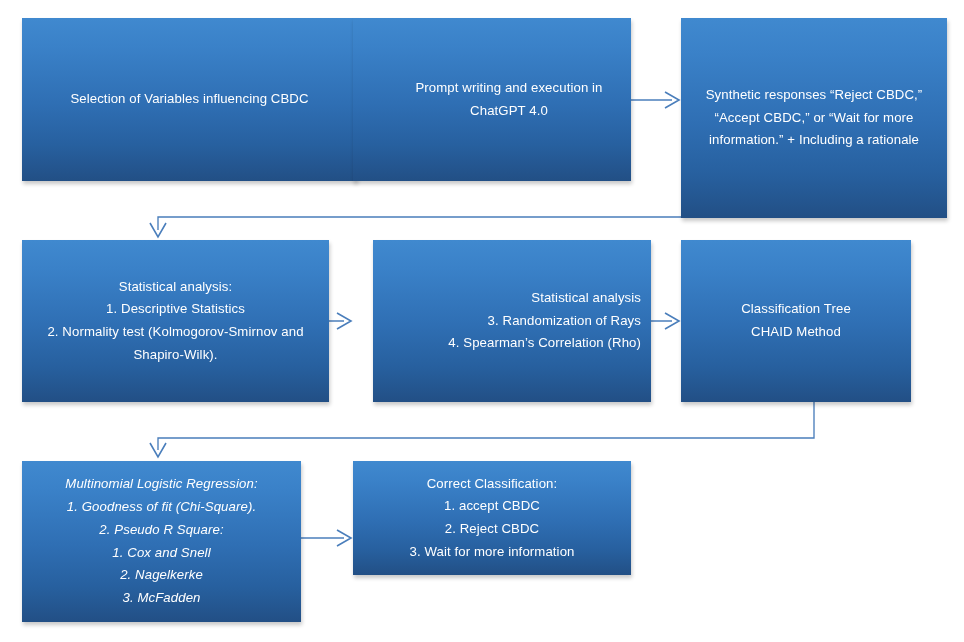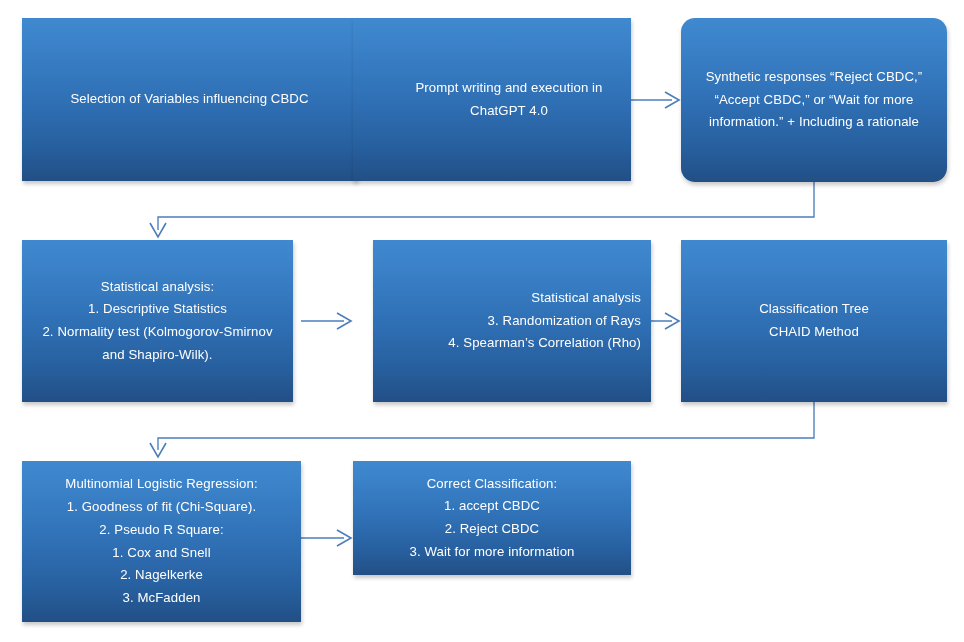--- a/index.html
+++ b/index.html
@@ -42,29 +42,29 @@
     line-height: 1.72;
     letter-spacing: 0.1px;
     width: 100%;
     white-space: pre-line;
     font-weight: 400;
   }
 
   
   #node-1 { left: 22px;  top: 18px;  width: 335px; height: 163px; }
   #node-2 { left: 353px; top: 18px;  width: 278px; height: 163px; padding-left: 44px; }
-  #node-3 { left: 681px; top: 18px;  width: 266px; height: 164px; border-radius: 14px; }
+  #node-3 { left: 681px; top: 18px;  width: 266px; height: 200px; }
 
   
-  #node-4 { left: 22px;  top: 240px; width: 271px; height: 162px; justify-content: flex-end; }
+  #node-4 { left: 22px;  top: 240px; width: 307px; height: 162px; justify-content: flex-end; }
   #node-5 { left: 373px; top: 240px; width: 278px; height: 162px; text-align: right; }
-  #node-6 { left: 681px; top: 240px; width: 266px; height: 162px; }
+  #node-6 { left: 681px; top: 240px; width: 230px; height: 162px; }
 
   
-  #node-7 { left: 22px;  top: 461px; width: 279px; height: 161px; }
+  #node-7 { left: 22px;  top: 461px; width: 279px; height: 161px; font-style: italic; }
   #node-8 { left: 353px; top: 461px; width: 278px; height: 114px; }
 
   svg#connectors {
     position: absolute;
     left: 0;
     top: 0;
     width: 964px;
     height: 642px;
     z-index: 1;
     overflow: visible;

